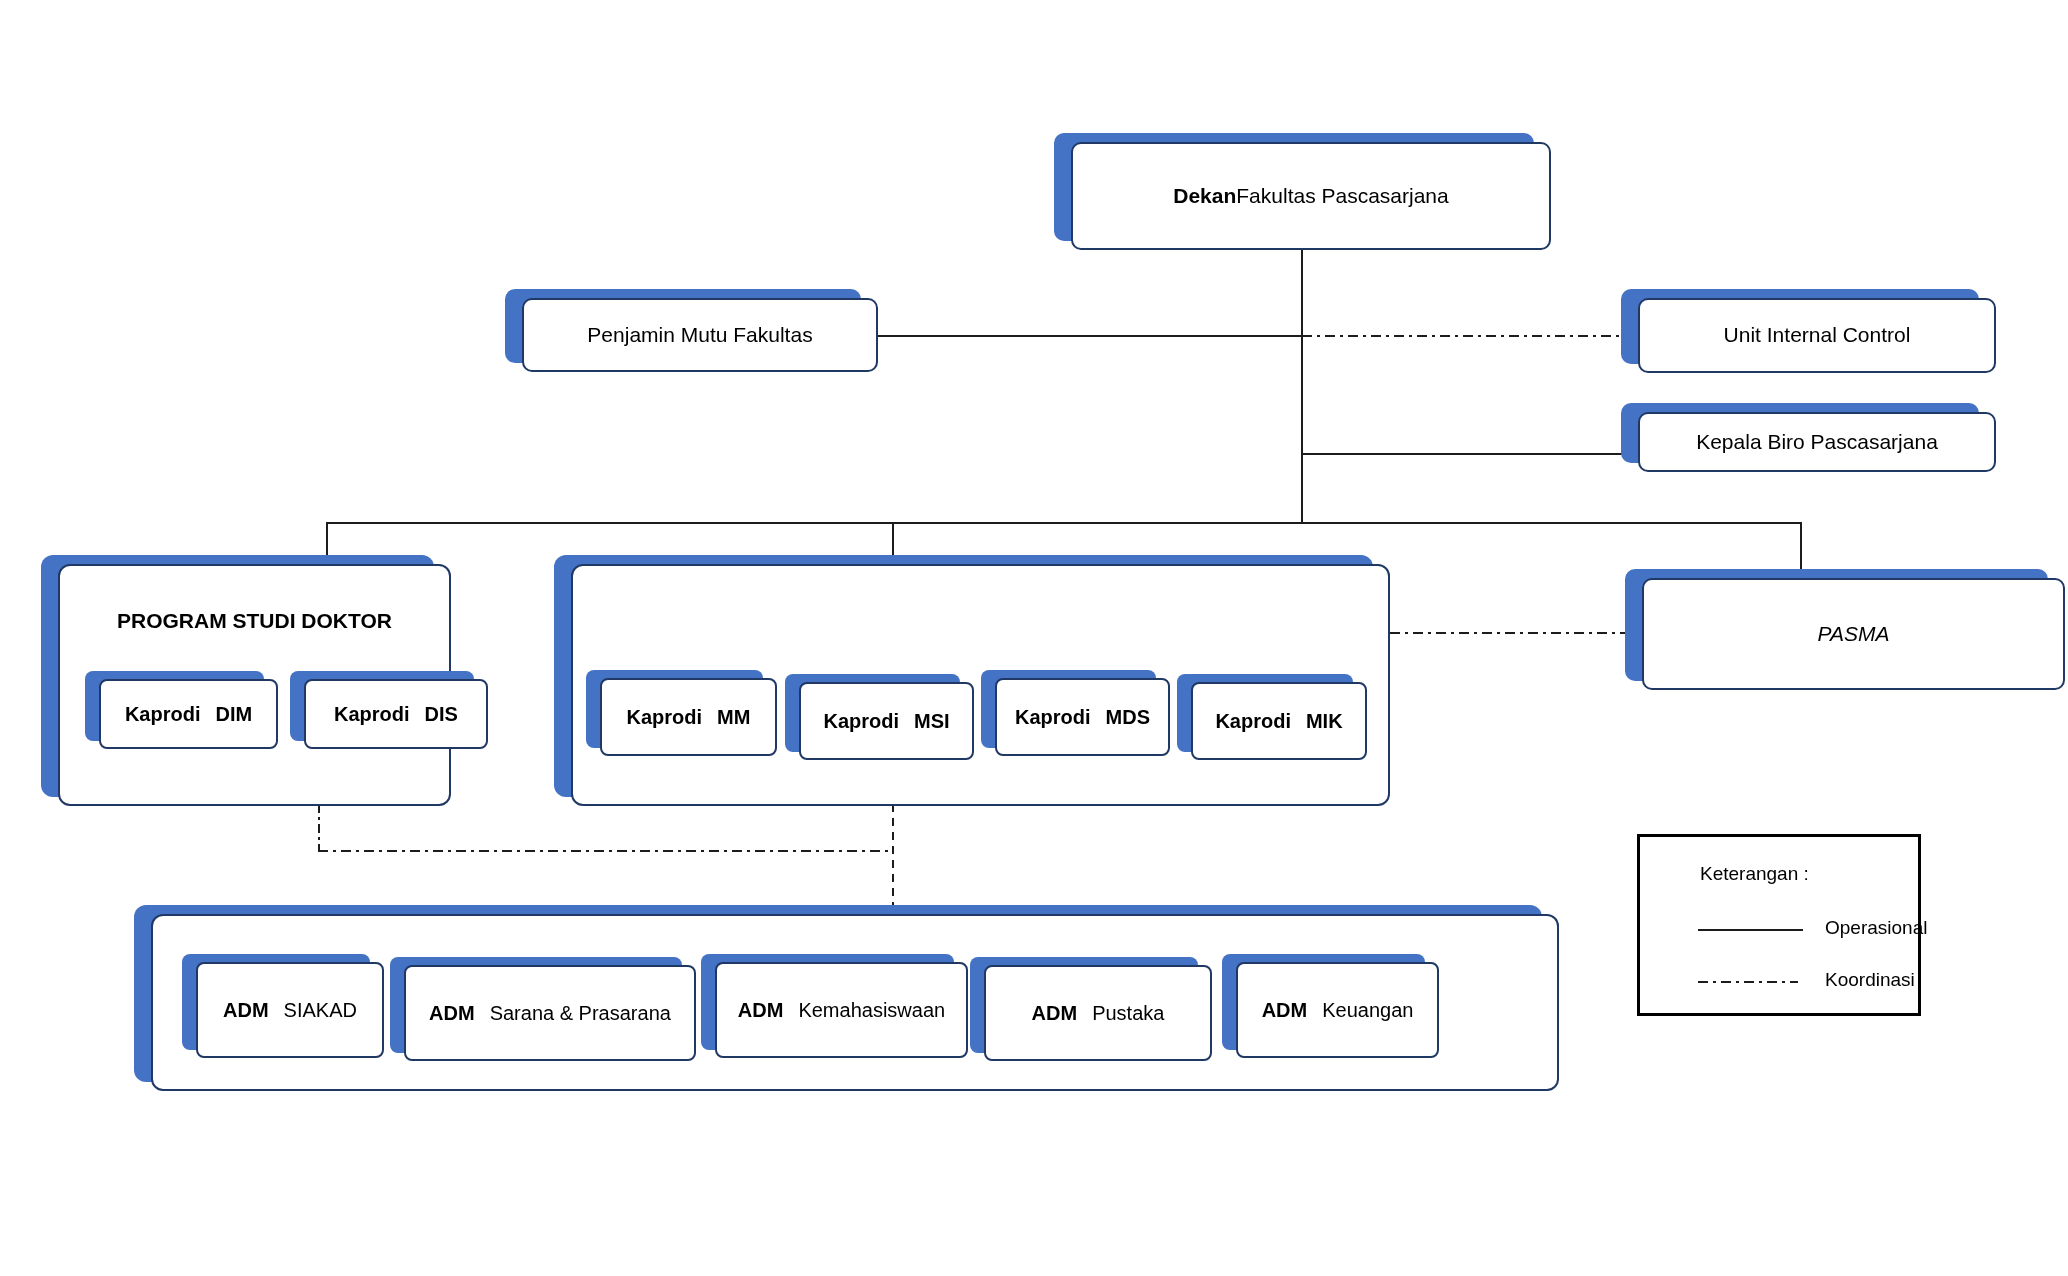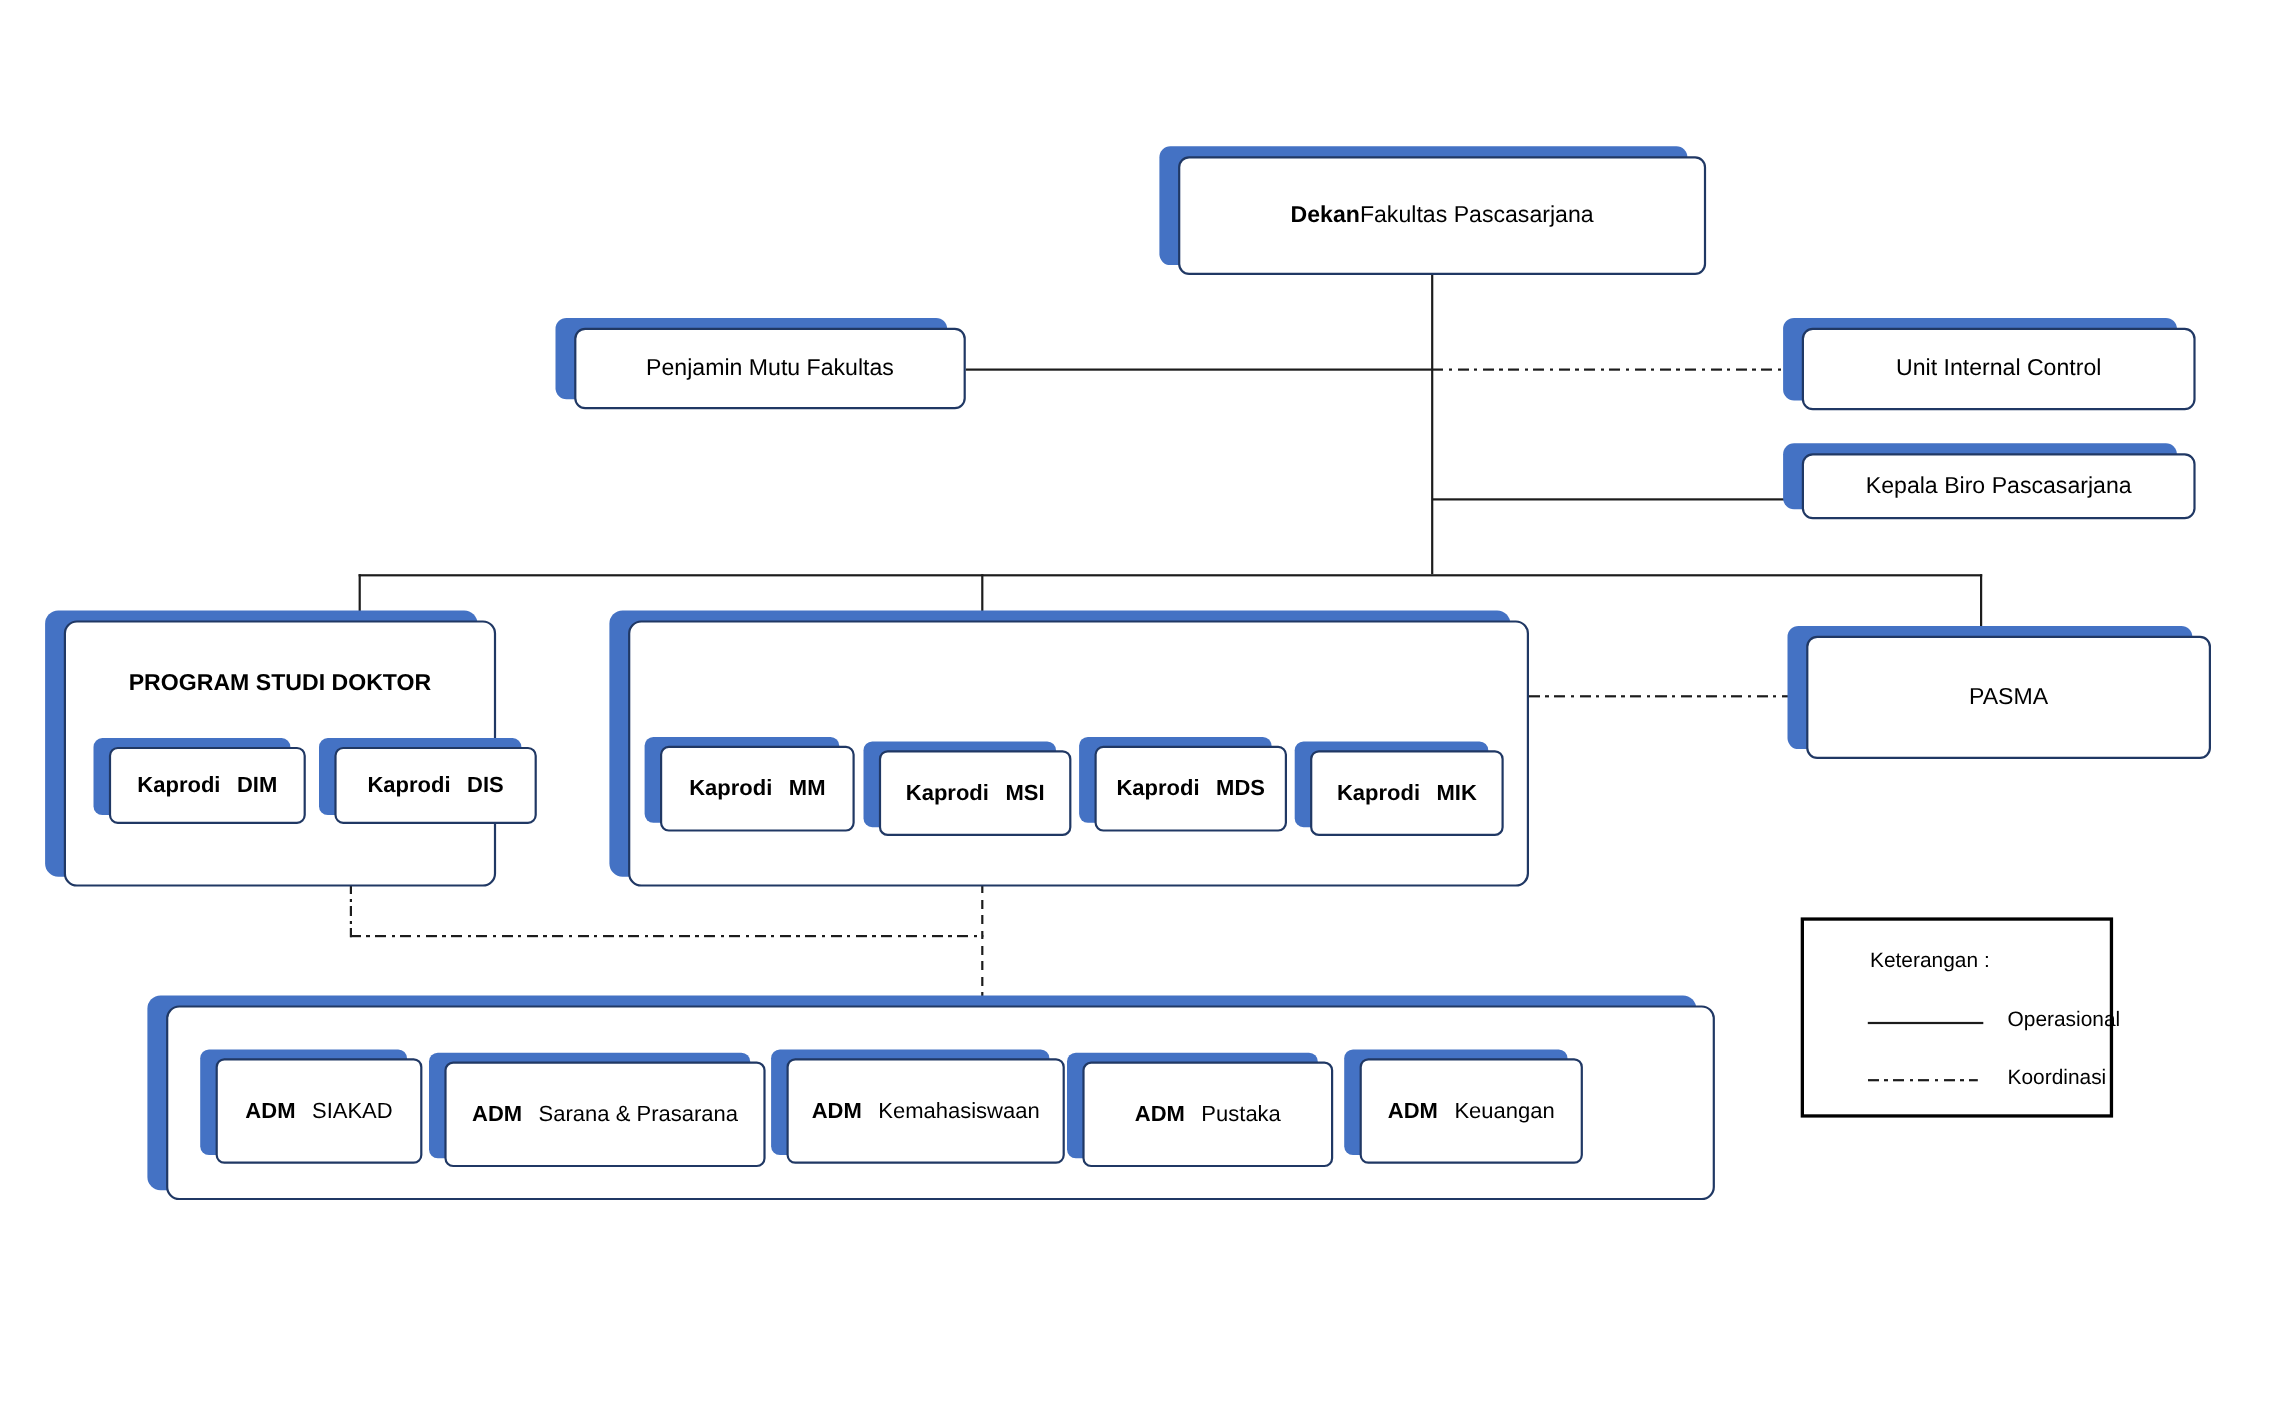--- a/index.html
+++ b/index.html
@@ -64,21 +64,21 @@
   </div>
 
   <div class="node" style="left:1638px;top:298px;width:358px;height:75px;">
     <div>Unit Internal Control</div>
   </div>
 
   <div class="node" style="left:1638px;top:412px;width:358px;height:60px;">
     <div>Kepala Biro Pascasarjana</div>
   </div>
 
-  <div class="node" style="left:1642px;top:578px;width:368px;height:112px;">
+  <div class="node" style="left:1642px;top:578px;width:423px;height:112px;font-style:italic;">
     <div>PASMA</div>
   </div>
 
   <div class="node big" style="left:58px;top:564px;width:393px;height:242px;">
     <div class="prog-title">PROGRAM STUDI DOKTOR</div>
     <div class="node sm" style="left:39px;top:113px;width:179px;height:70px;">
       <div>Kaprodi</div>
       <div>DIM</div>
     </div>
     <div class="node sm" style="left:244px;top:113px;width:184px;height:70px;">

